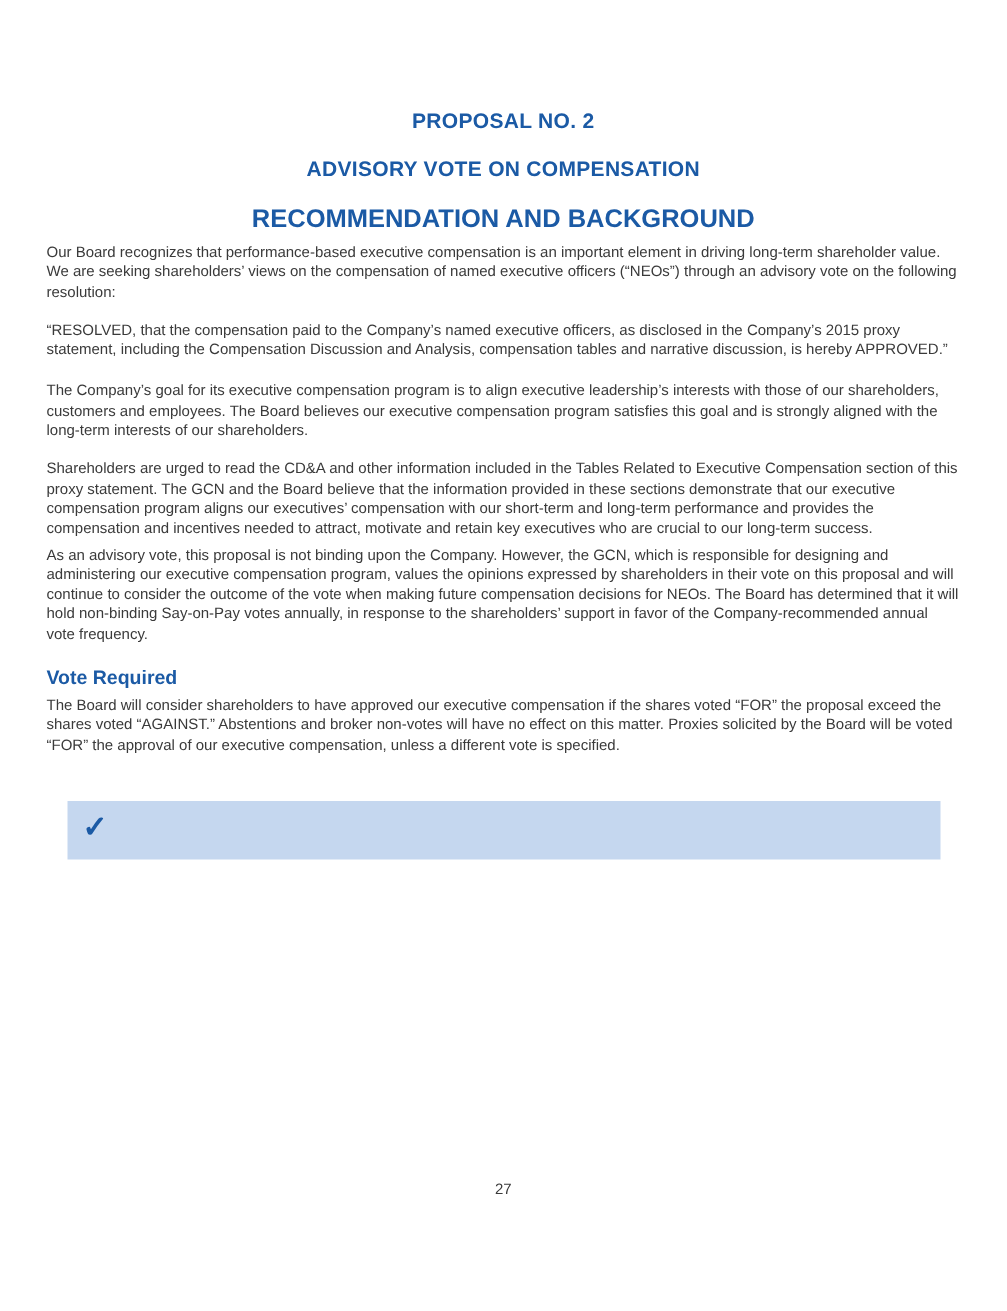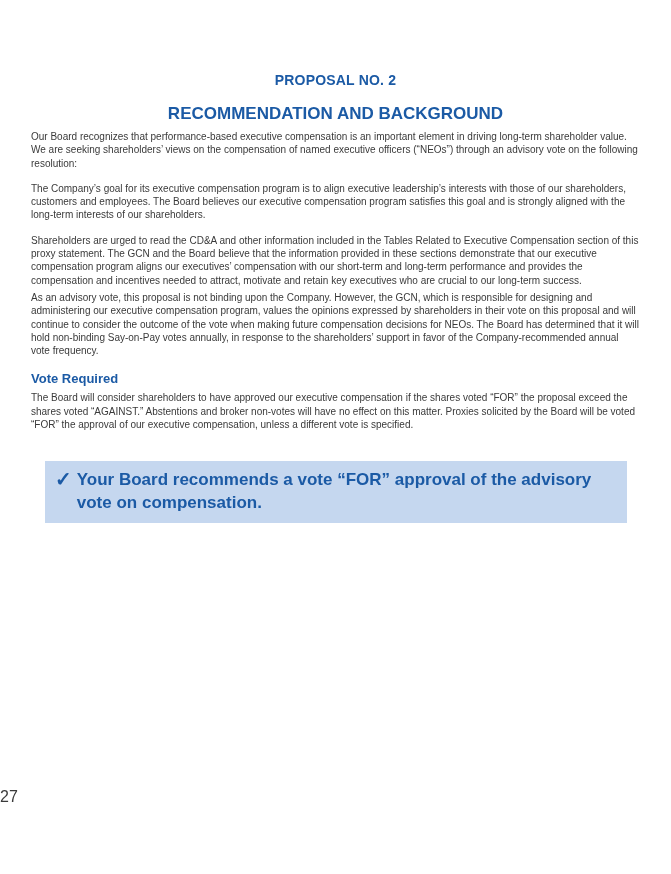--- a/index.html
+++ b/index.html
@@ -68,43 +68,44 @@
     color: var(--accent, #1b5aa5);
     font-size: 17px;
     font-weight: bold;
     line-height: 23px;
   }
   .page-number {
     position: absolute;
     left: 0;
     right: 0;
     top: 788px;
-    text-align: left;
-    font-size: 16px;
+    text-align: center;
+    font-size: 10px;
     color: #3a3a3a;
   }
 </style>
 </head>
 <body>
 
 <div class="page">
   <div class="content">
 
     <h1 class="title">PROPOSAL NO. 2</h1>
+    <h2 class="title">ADVISORY VOTE ON COMPENSATION</h2>
     <h3 class="subheading">RECOMMENDATION AND BACKGROUND</h3>
 
     <p class="para gap-md">Our Board recognizes that performance-based executive compensation is an important element in driving long-term shareholder value. We are seeking shareholders’ views on the compensation of named executive officers (“NEOs”) through an advisory vote on the following resolution:</p>
+    <p class="para gap-lg">“RESOLVED, that the compensation paid to the Company’s named executive officers, as disclosed in the Company’s 2015 proxy statement, including the Compensation Discussion and Analysis, compensation tables and narrative discussion, is hereby APPROVED.”</p>
     <p class="para gap-md">The Company’s goal for its executive compensation program is to align executive leadership’s interests with those of our shareholders, customers and employees. The Board believes our executive compensation program satisfies this goal and is strongly aligned with the long-term interests of our shareholders.</p>
     <p class="para">Shareholders are urged to read the CD&amp;A and other information included in the Tables Related to Executive Compensation section of this proxy statement. The GCN and the Board believe that the information provided in these sections demonstrate that our executive compensation program aligns our executives’ compensation with our short-term and long-term performance and provides the compensation and incentives needed to attract, motivate and retain key executives who are crucial to our long-term success.</p>
     <p class="para">As an advisory vote, this proposal is not binding upon the Company. However, the GCN, which is responsible for designing and administering our executive compensation program, values the opinions expressed by shareholders in their vote on this proposal and will continue to consider the outcome of the vote when making future compensation decisions for NEOs. The Board has determined that it will hold non-binding Say-on-Pay votes annually, in response to the shareholders’ support in favor of the Company-recommended annual vote frequency.</p>
 
     <h4 class="vote-heading">Vote Required</h4>
     <p class="para">The Board will consider shareholders to have approved our executive compensation if the shares voted “FOR” the proposal exceed the shares voted “AGAINST.” Abstentions and broker non-votes will have no effect on this matter. Proxies solicited by the Board will be voted “FOR” the approval of our executive compensation, unless a different vote is specified.</p>
 
     <div class="rec-box">
       <span class="check">✓</span>
-      <span class="rec-text">Your Board recommends a vote “FOR” approval of the advisory vote on compensation.</span>
     </div>
 
   </div>
 
   <div class="page-number">27</div>
 </div>
 
 </body></html>

